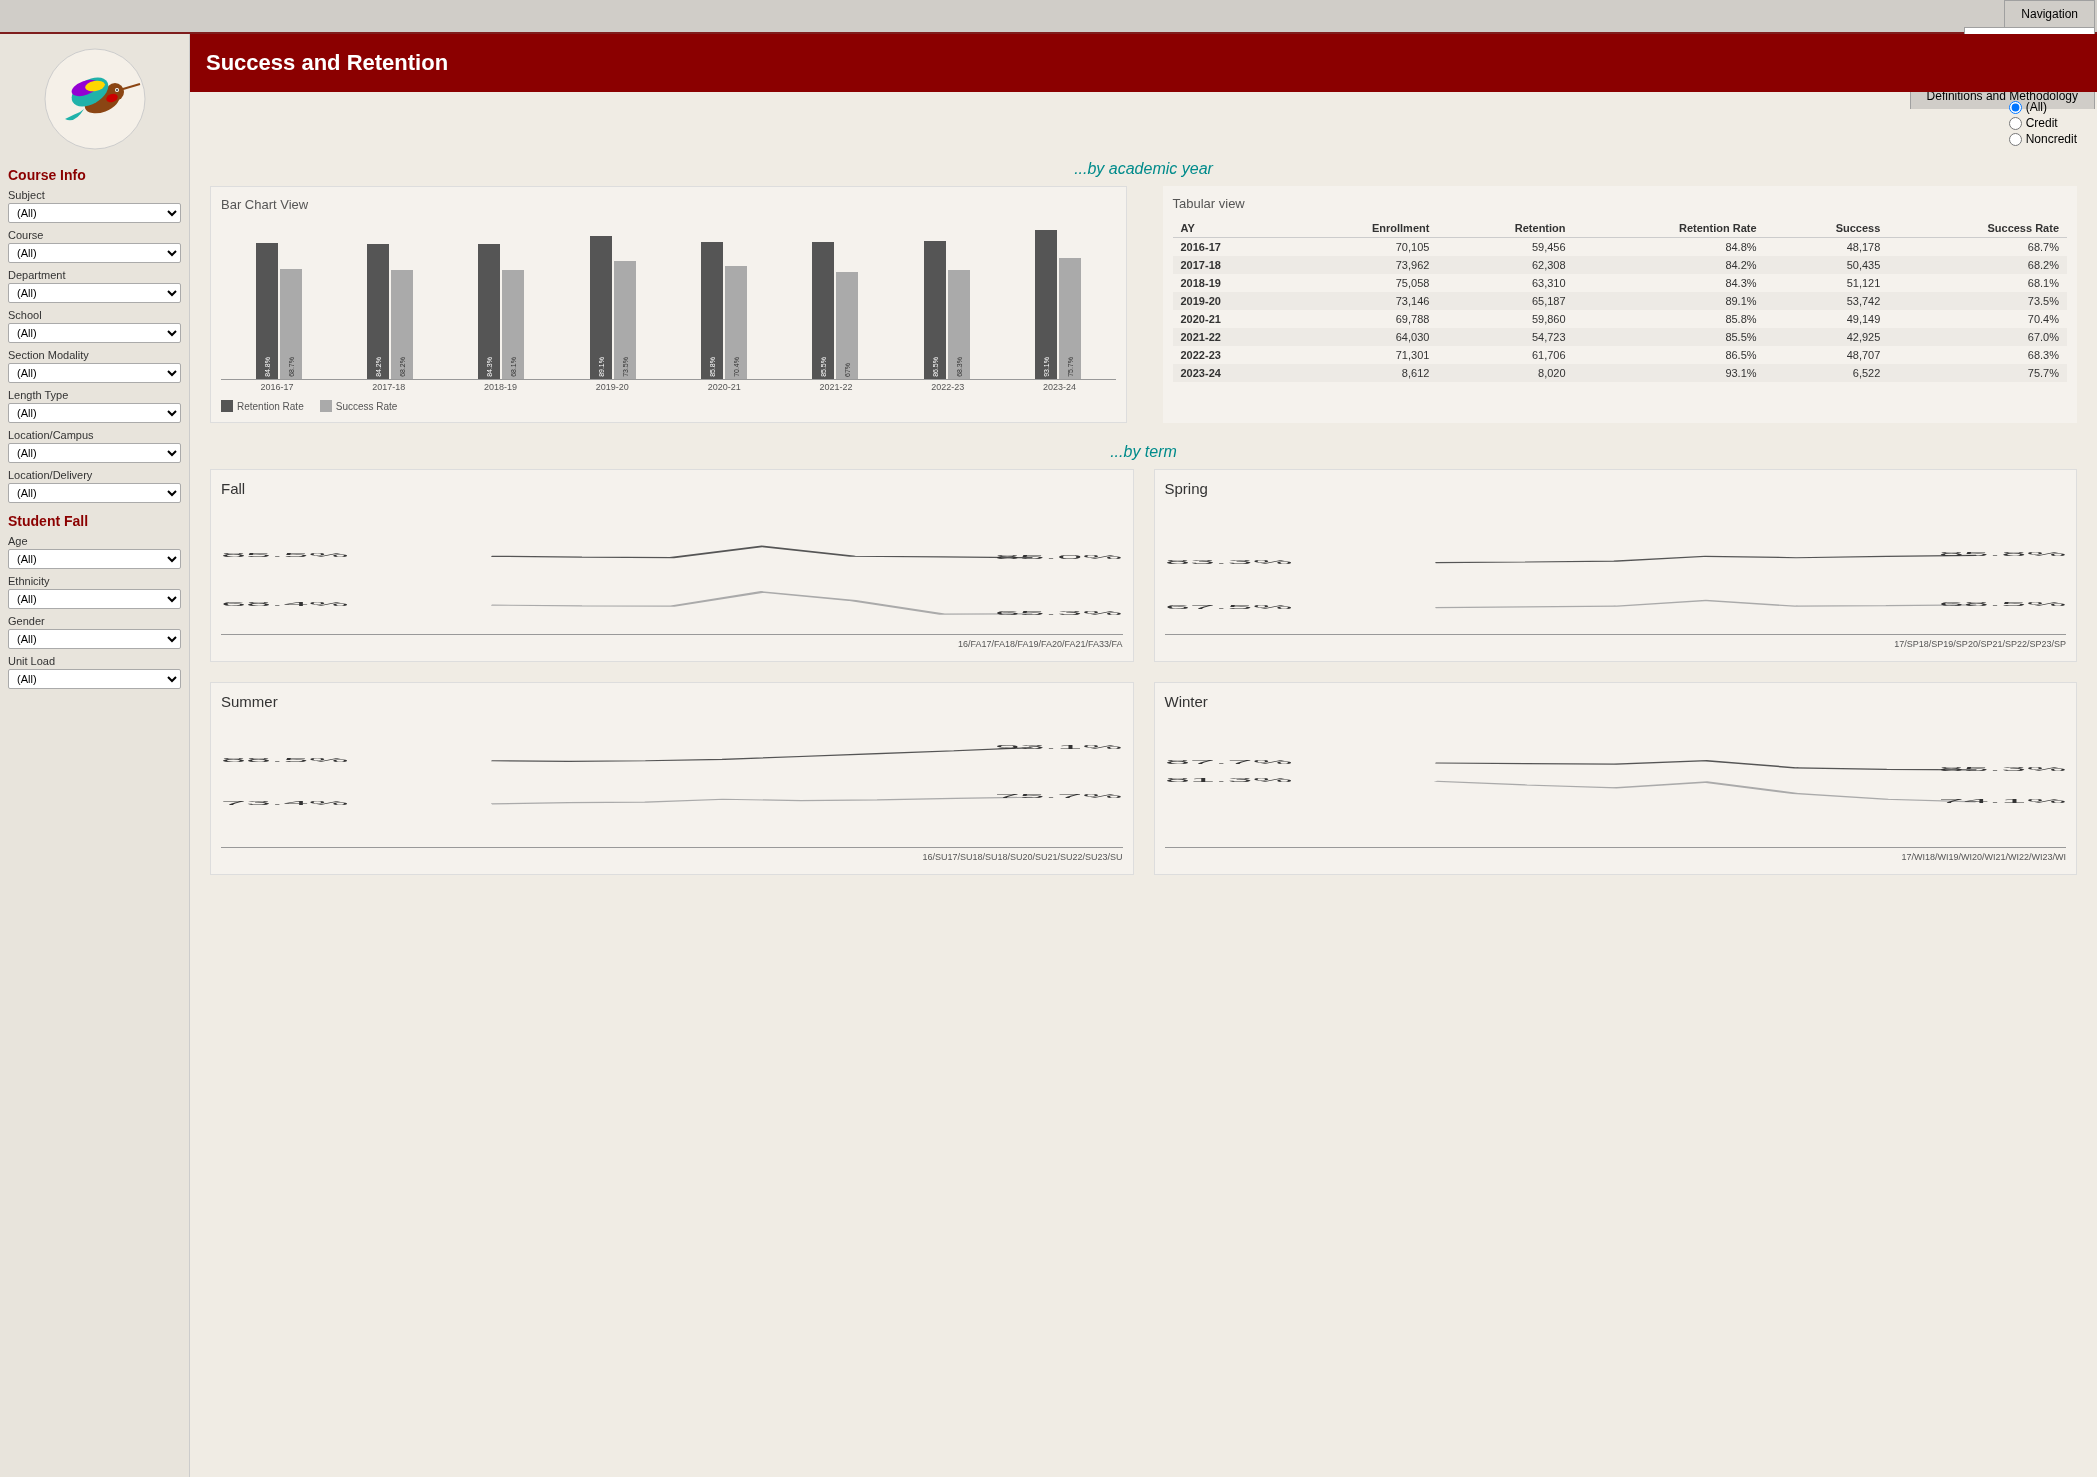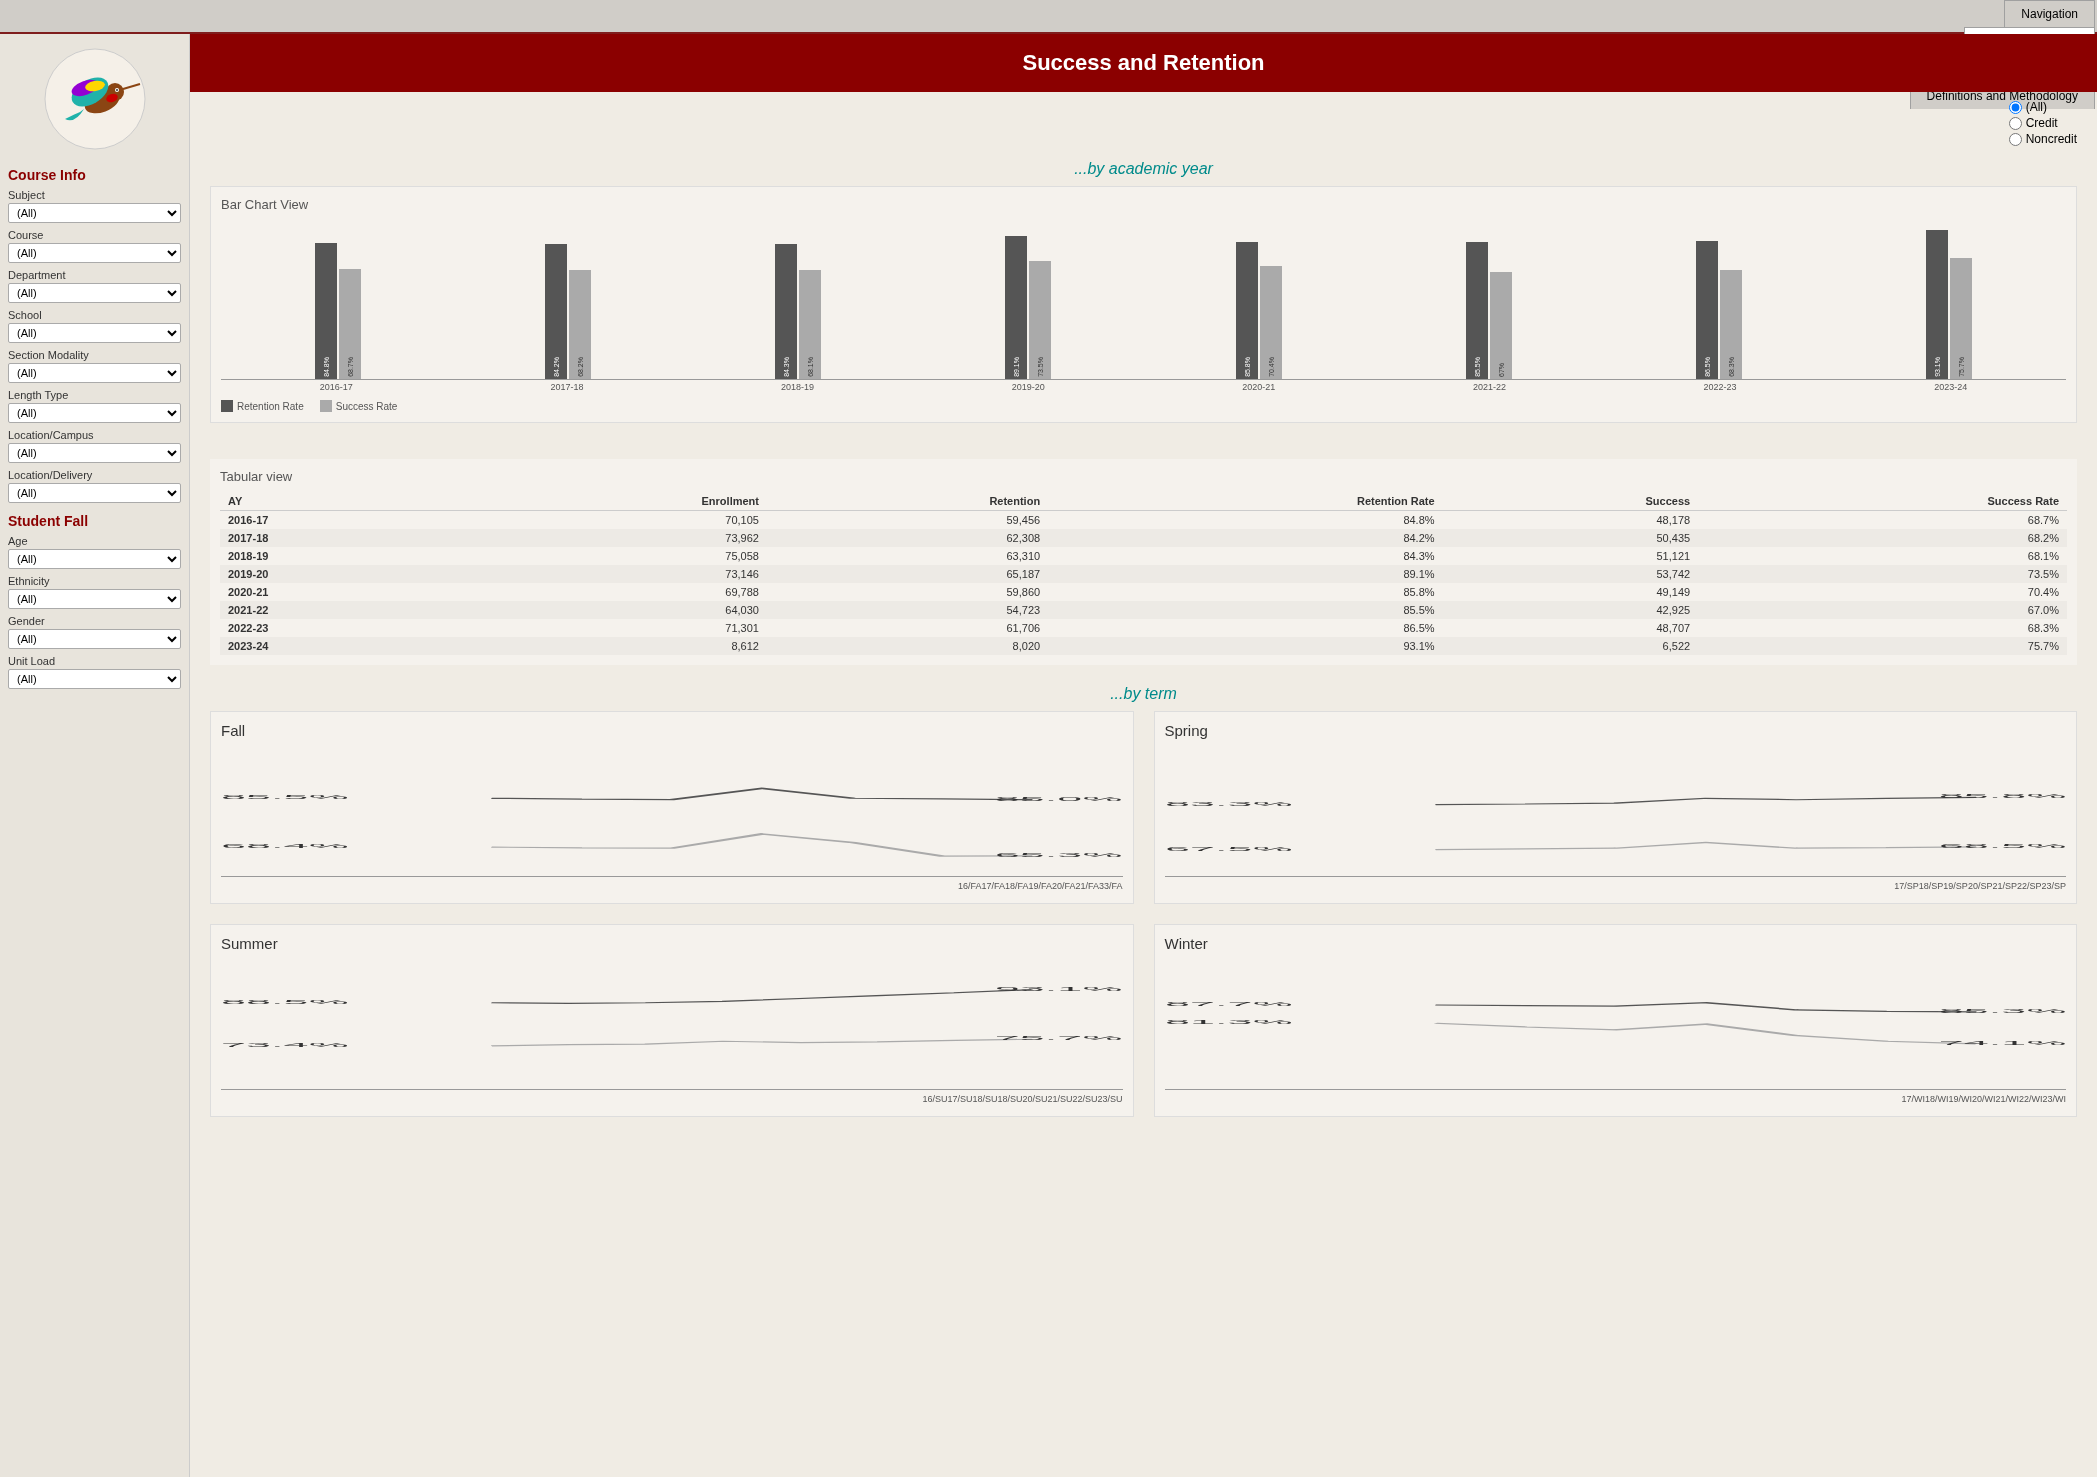--- a/index.html
+++ b/index.html
@@ -70,21 +70,20 @@
     .content-area {
       flex: 1;
       display: flex;
       flex-direction: column;
     }
 
     
     .page-header {
       background: #8b0000;
       color: #fff;
-      text-align: center;
       padding: 16px;
       font-size: 22px;
       font-weight: bold;
     }
 
     
     .filter-row {
       display: flex;
       justify-content: flex-end;
       padding: 8px 20px 4px;
@@ -105,21 +104,20 @@
       font-style: italic;
       text-align: center;
       margin: 10px 0 8px;
     }
 
     
     .ay-section {
       display: flex;
       gap: 36px;
       margin-bottom: 20px;
-      flex-direction: column;
     }
 
     
     .bar-chart-container {
       flex: 1;
       background: #f5f2ed;
       border: 1px solid #ddd;
       padding: 10px;
       min-width: 480px;
     }

